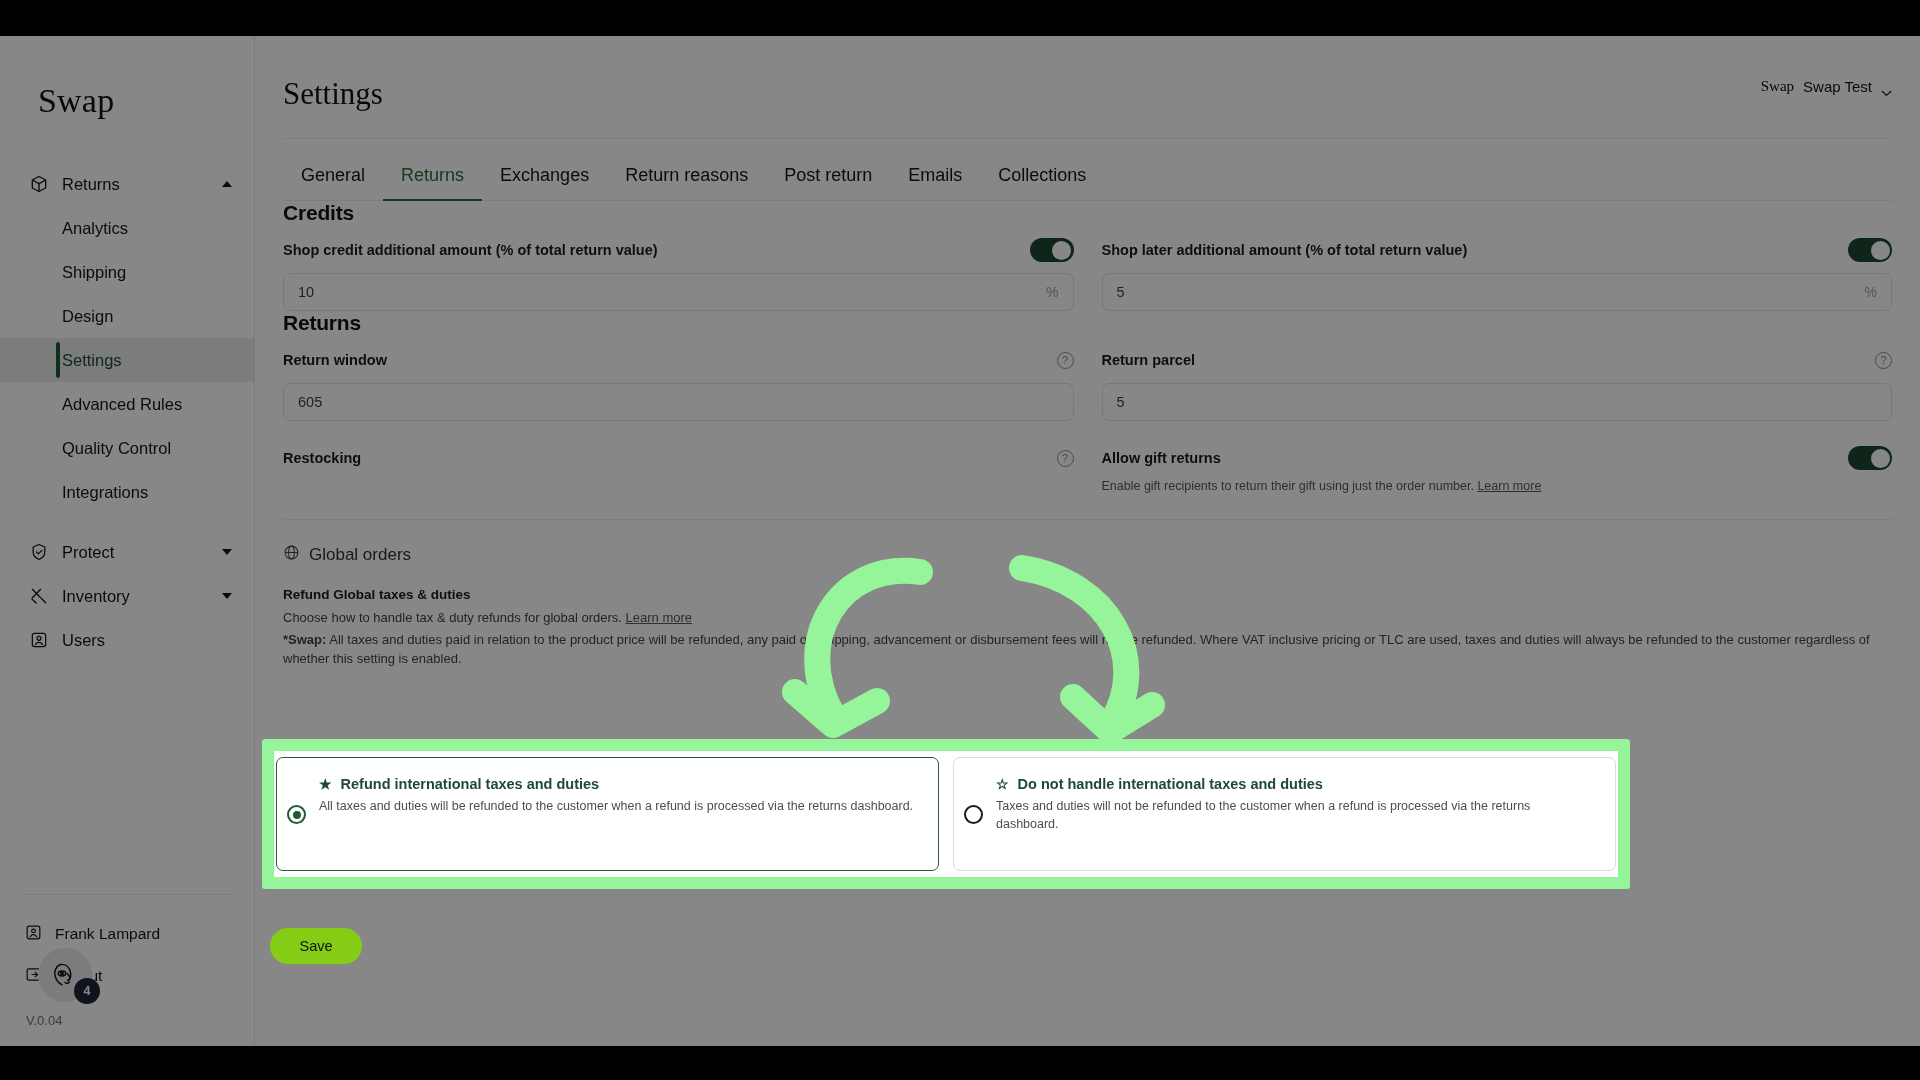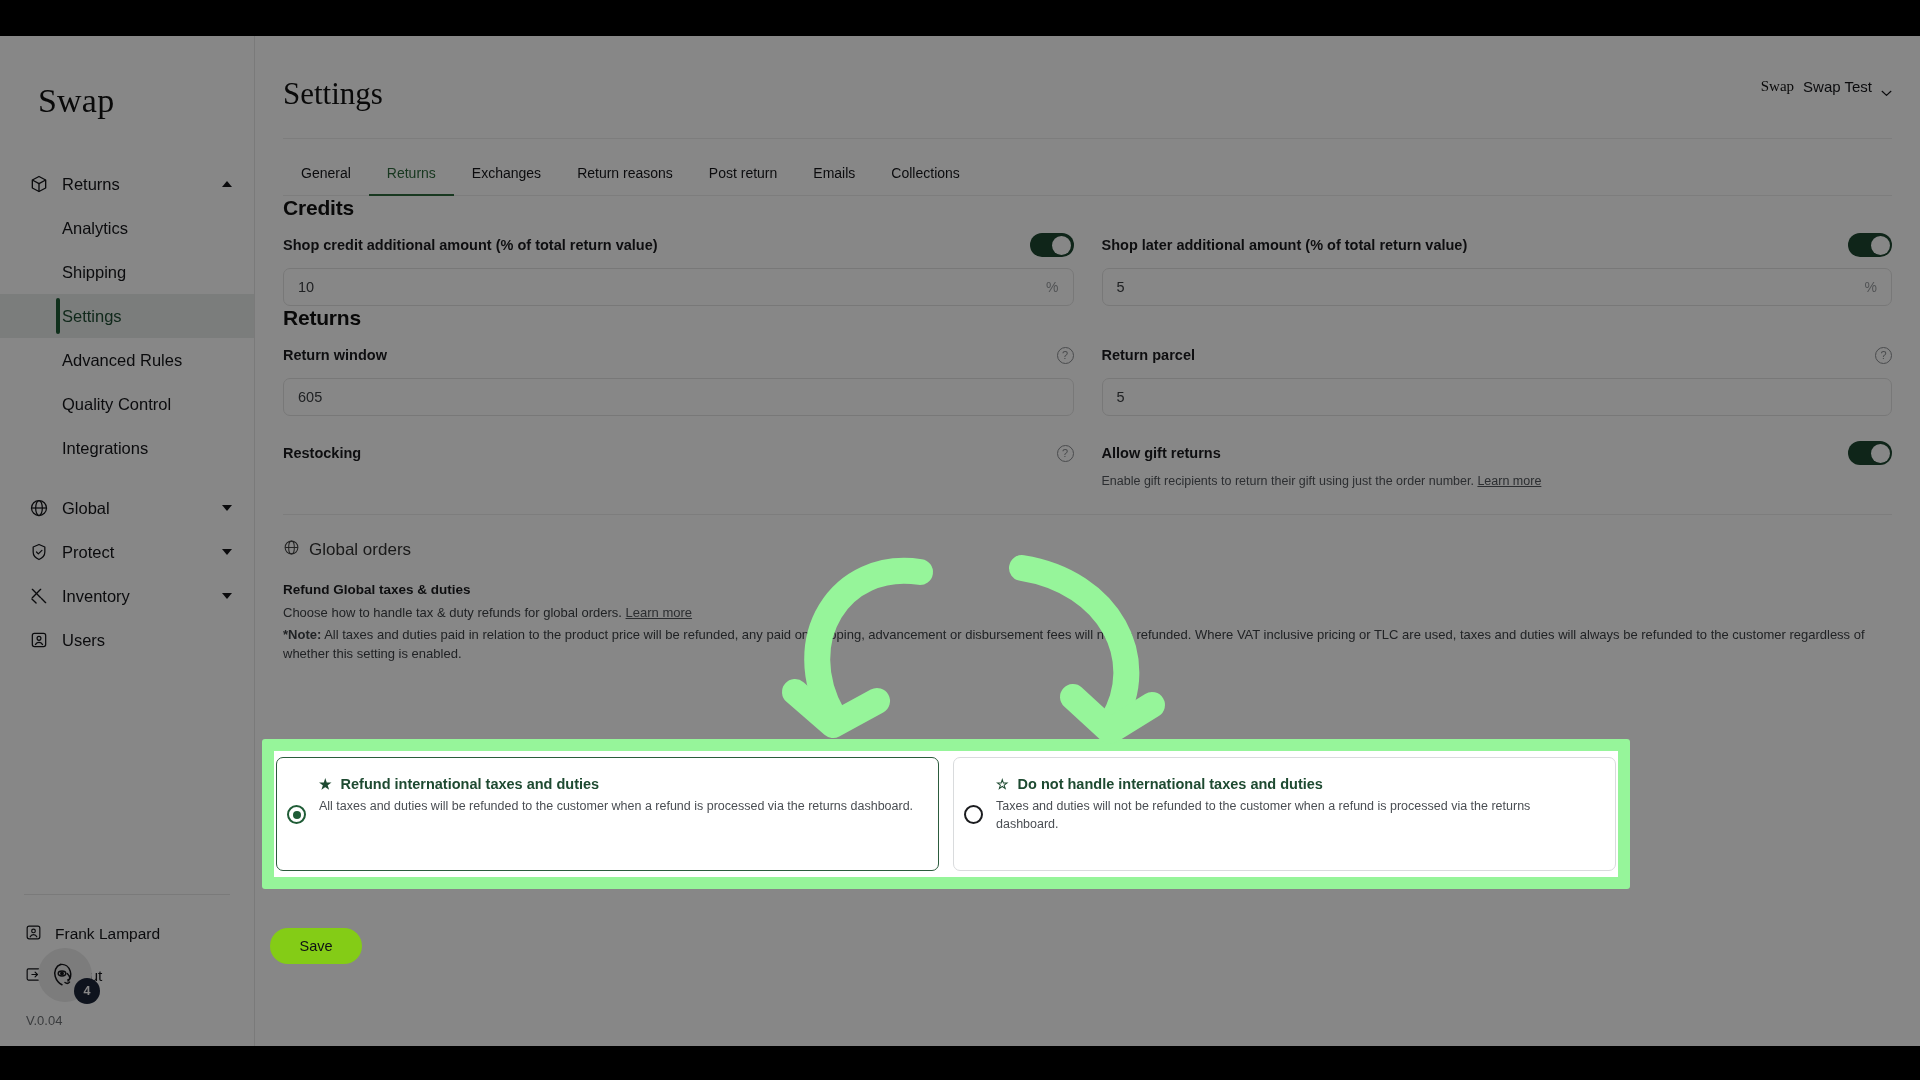--- a/index.html
+++ b/index.html
@@ -95,21 +95,21 @@
     position: absolute; right: 28px; top: 42px;
     display: flex; align-items: center; gap: 9px; cursor: pointer;
   }
   .topright .sw { font-family: "Liberation Serif", serif; font-size: 15px; color: #111; }
   .topright .nm { font-size: 15px; color: #15161a; }
   .chev { width: 11px; height: 7px; }
   .title-div { height: 1px; background: #ececec; margin: 26px 28px 0 28px; }
 
   .tabs { display: flex; gap: 0; padding: 0 28px; margin-top: 14px; position: relative; }
   .tab {
-    padding: 12px 18px 14px 18px; font-size: 14px; color: #15161a; cursor: pointer;
+    padding: 12px 18px 14px 18px; font-size: 18px; color: #15161a; cursor: pointer;
     position: relative;
   }
   .tab.active { color: #2f6b3e; }
   .tab.active::after {
     content: ""; position: absolute; left: 0; right: 0; bottom: -1px; height: 2.5px; background: #2f6b3e;
   }
   .tabs-div { height: 1px; background: #ececec; margin: 0 28px 0 28px; }
 
   .content { padding: 0 28px; }
   .section-h {
@@ -222,46 +222,38 @@
           <span class="lbl">Returns</span>
           <span class="caret up"></span>
         </div>
 
         <div class="sub-item">
             <span>Analytics</span>
           </div>
         <div class="sub-item">
             <span>Shipping</span>
           </div>
+        <div class="sub-item">
+            <span>Design</span>
+          </div>
         <div class="sub-item active">
             <span>Settings</span>
           </div>
         <div class="sub-item">
             <span>Advanced Rules</span>
           </div>
         <div class="sub-item">
             <span>Quality Control</span>
           </div>
         <div class="sub-item">
             <span>Integrations</span>
           </div>
 
         <div class="nav-spacer"></div>
 
-        <div class="nav-group">
-          <span class="ico">
-            <svg width="20" height="20" viewBox="0 0 24 24" fill="none" stroke="#15161a" stroke-width="1.5">
-              <circle cx="12" cy="12" r="9"></circle>
-                <ellipse cx="12" cy="12" rx="4" ry="9"></ellipse>
-                <path d="M3 12h18"></path>
-            </svg>
-          </span>
-          <span class="lbl">Global</span>
-          <span class="caret down"></span>
-        </div>
 
         <div class="nav-group">
           <span class="ico">
             <svg width="20" height="20" viewBox="0 0 24 24" fill="none" stroke="#15161a" stroke-width="1.5" stroke-linecap="round" stroke-linejoin="round">
               <path d="M12 3l7 3v6c0 4.2-3 7.3-7 9-4-1.7-7-4.8-7-9V6z"></path>
                 <path d="M9 12l2.2 2.2L15.5 10"></path>
             </svg>
           </span>
           <span class="lbl">Protect</span>
           <span class="caret down"></span>
@@ -442,21 +434,21 @@
           </span>
           <span class="gt">Global orders</span>
         </div>
 
         <div class="blocklabel">Refund Global taxes &amp; duties</div>
         <div class="blockp">
           <span>Choose how to handle tax &amp; duty refunds for global orders.</span>
           <span class="lnk">Learn more</span>
         </div>
         <div class="blockp" style="margin-top:3px">
-          <b>*Note:</b><span> All taxes and duties paid in relation to the product price will be refunded, any paid on shipping, advancement or disbursement fees will not be refunded. Where VAT inclusive pricing or TLC are used, taxes and duties will always be refunded to the customer regardless of whether this setting is enabled.</span>
+          <b>*Swap:</b><span> All taxes and duties paid in relation to the product price will be refunded, any paid on shipping, advancement or disbursement fees will not be refunded. Where VAT inclusive pricing or TLC are used, taxes and duties will always be refunded to the customer regardless of whether this setting is enabled.</span>
         </div>
       </div>
     </div>
   </div>
 
   <div class="dim"></div>
 
   <div class="highlight-wrap">
     <div class="highlight-inner">
       <div class="opt-card selected">

